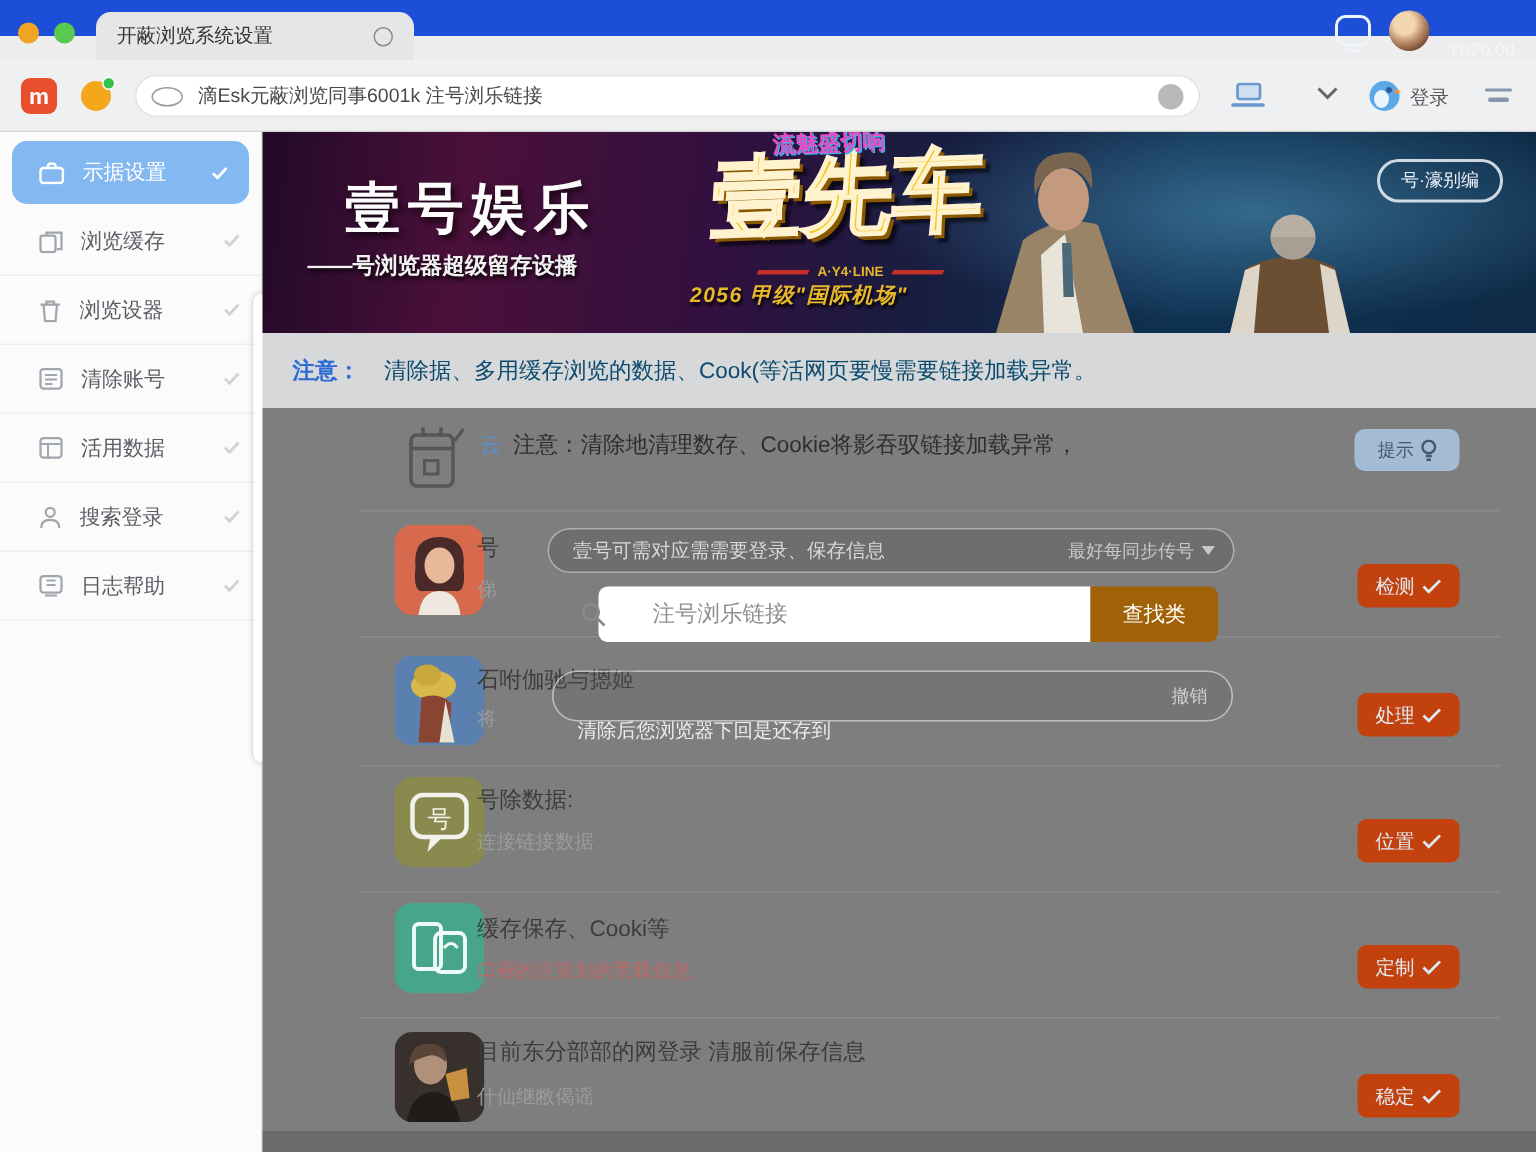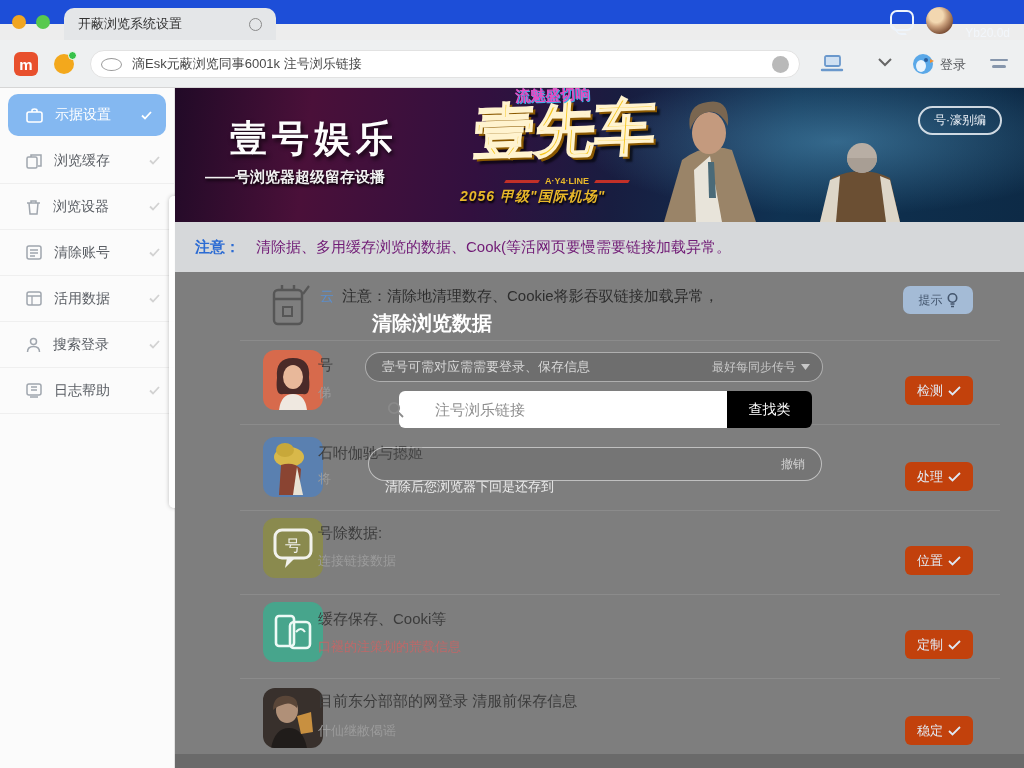--- a/index.html
+++ b/index.html
@@ -81,21 +81,21 @@
   .banner-ribbon::before,.banner-ribbon::after { content:""; width:34px; height:3px; background:#c23028; transform:skewX(-30deg); }
   .banner-tagline { position:absolute; left:285px; top:100px; font-size:14px; font-weight:bold; font-style:italic;
     color:#e8b82a; text-shadow:1px 2px 2px #000; z-index:5; letter-spacing:1px; }
   .banner-pill { position:absolute; right:22px; top:18px; padding:4px 14px; border:2px solid rgba(238,243,248,.85);
     border-radius:16px; font-size:12px; color:#eef2f8; z-index:6; }
   .banner-figs { position:absolute; right:40px; top:0; z-index:2; }
 
   .notice { position:absolute; left:0; top:134px; width:849px; height:50px; background:#d6d8da;
             display:flex; align-items:center; padding:0 20px; font-size:15px; }
   .notice b { color:#2b6bd3; margin-right:16px; font-weight:bold; flex:none; }
-  .notice span { color:#701a75; white-space:nowrap; overflow:hidden; }
+  .notice span { color:#0c4a6e; white-space:nowrap; overflow:hidden; }
 
   .dim { position:absolute; left:0; top:184px; width:849px; height:496px; background:#7e7e7e; overflow:hidden; }
   .sep { position:absolute; left:65px; width:760px; height:1px; background:rgba(255,255,255,.10); }
   .bottom-strip { position:absolute; left:0; bottom:0; width:849px; height:14px; background:#6a6a6a; }
 
   .row-icon { position:absolute; left:88px; width:60px; height:60px; border-radius:12px; overflow:hidden; }
   .row-title { position:absolute; left:143px; font-size:15px; color:#3c3c3c; white-space:nowrap; }
   .row-sub { position:absolute; left:143px; font-size:13px; color:#9b9b9b; white-space:nowrap; }
   .row-sub.red { color:#bf6868; }
   .row-btn { position:absolute; left:730px; width:68px; height:29px; border-radius:6px; background:#c2410c;
@@ -114,21 +114,21 @@
   .dlg-title { position:absolute; left:197px; top:38px; font-size:20px; font-weight:bold; color:#fff; }
   .dlg-info { position:absolute; left:190px; top:80px; width:458px; height:30px; border:1px solid rgba(255,255,255,.45);
     background:rgba(80,80,80,.35); border-radius:15px; display:flex; align-items:center; padding:0 12px 0 16px; }
   .dlg-info .txt { flex:1; font-size:13px; color:#d8d8d8; white-space:nowrap; overflow:hidden; }
   .dlg-info .dd { font-size:12px; color:#c8c8c8; display:flex; align-items:center; gap:5px; flex:none; }
   .dlg-search { position:absolute; left:200px; top:119px; width:437px; height:37px; display:flex; }
   .dlg-input { flex:1; height:37px; background:#fff; border:none; border-radius:6px 0 0 6px;
     padding:0 10px 0 36px; font-size:15px; color:#333; outline:none;margin-left:24px; }
   .dlg-input::placeholder { color:#8f8f8f; }
   .mag { position:absolute; left:212px; top:129px; color:#8a8a8a; }
-  .dlg-go { width:85px; height:37px; background:#000000; color:#fff; font-size:14px; border:none;
+  .dlg-go { width:85px; height:37px; background:#a16207; color:#fff; font-size:14px; border:none;
     border-radius:0 6px 6px 0; }
   .dlg-hint { position:absolute; left:193px; top:175px; width:454px; height:34px; border:1px solid rgba(255,255,255,.55);
     border-radius:17px; display:flex; align-items:center; padding:0 16px; background:rgba(90,90,90,.25); }
   .dlg-hint .txt { flex:1; font-size:13px; color:#ececec; white-space:nowrap; overflow:hidden;margin-top:46px; }
   .dlg-hint .act { font-size:12px; color:#d0d0d0; flex:none; }
 </style>
 </head>
 <body>
 
 <div class="screen">
@@ -392,21 +392,20 @@
       <button class="row-btn" style="top:444px">
         <span>稳定</span>
         <svg width="13" height="10" viewBox="0 0 13 10">
             <polyline points="1,5 4.5,8.5 12,1" fill="none" stroke="#dfe9f5" stroke-width="1.8"></polyline>
           </svg>
       </button>
 
       <div class="bottom-strip"></div>
 
       <div class="dialog">
-        <div class="dlg-title">清除浏览数据</div>
         <div class="dlg-info">
           <span class="txt">壹号可需对应需需要登录、保存信息</span>
           <span class="dd">
             <span>最好每同步传号</span>
             <svg width="9" height="6" viewBox="0 0 9 6">
                 <polygon points="0,0 9,0 4.5,6" fill="#c8c8c8"></polygon>
               </svg>
           </span>
         </div>
         <div class="dlg-search">

